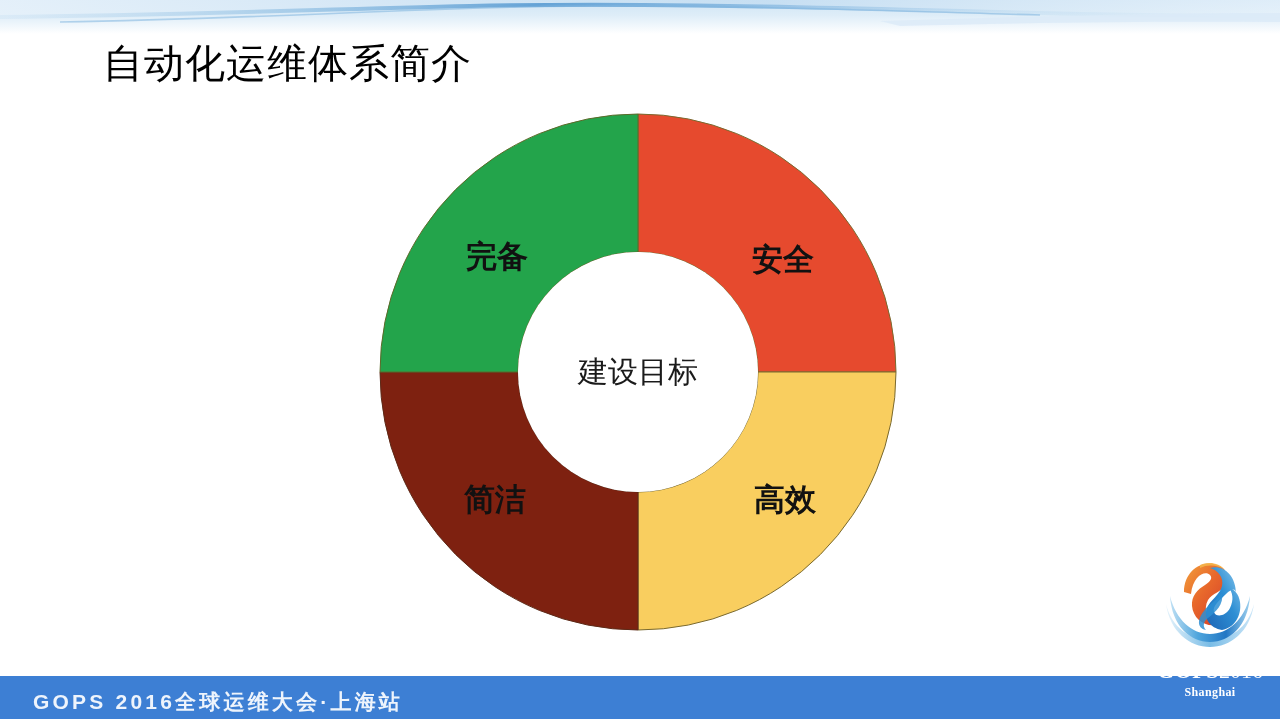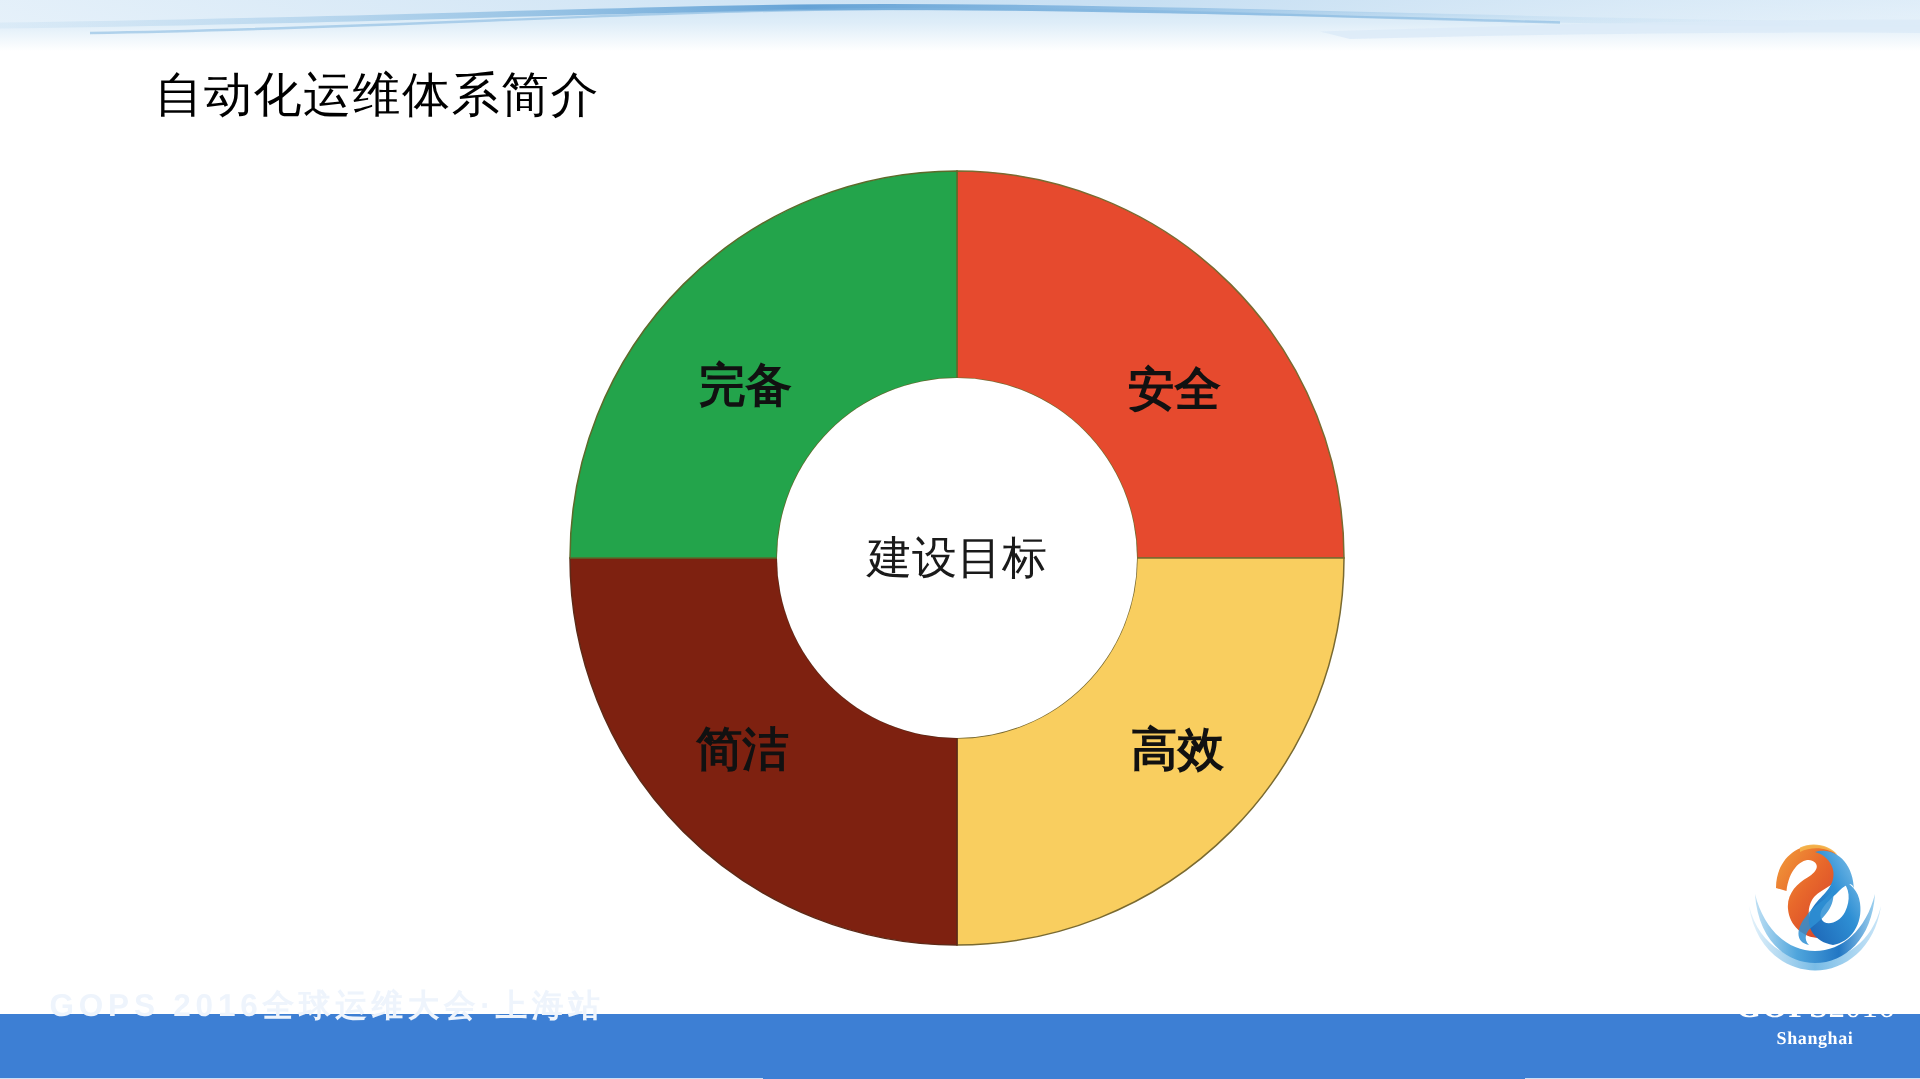--- a/index.html
+++ b/index.html
@@ -23,21 +23,21 @@
     height: 34px;
     overflow: hidden;
   }
   #header-wave svg { display: block; }
 
   
   #slide-title {
     position: absolute;
     left: 103px;
     top: 36px;
-    font-size: 32px;
+    font-size: 40px;
     line-height: 54px;
     color: #000000;
     letter-spacing: 1px;
     white-space: nowrap;
   }
 
   
   #donut-wrap {
     position: absolute;
     left: 378px;
@@ -63,21 +63,21 @@
   #footer-bar {
     position: absolute;
     left: 0;
     top: 676px;
     width: 1280px;
     height: 43px;
   }
   #footer-text {
     position: absolute;
     left: 33px;
-    top: 656px;
+    top: 688px;
     font-size: 21px;
     font-weight: 700;
     color: #eef4fc;
     letter-spacing: 3.2px;
     white-space: nowrap;
   }
 
   
   #logo-block {
     position: absolute;

